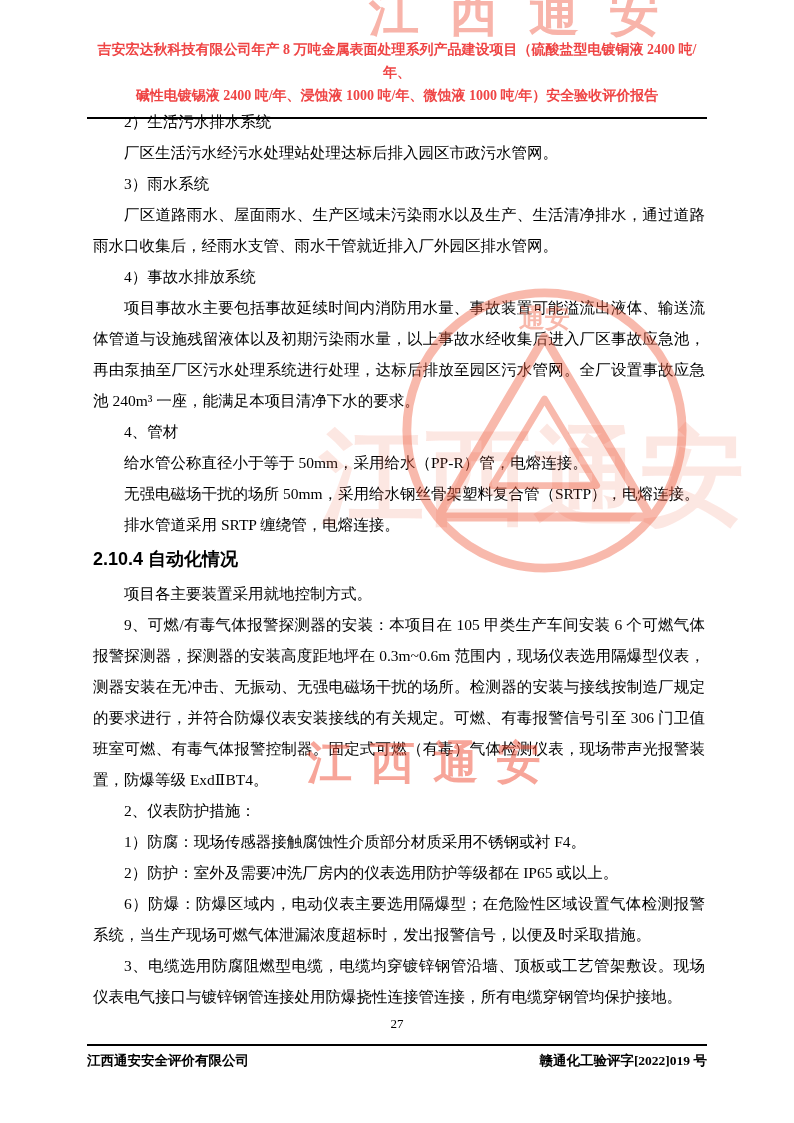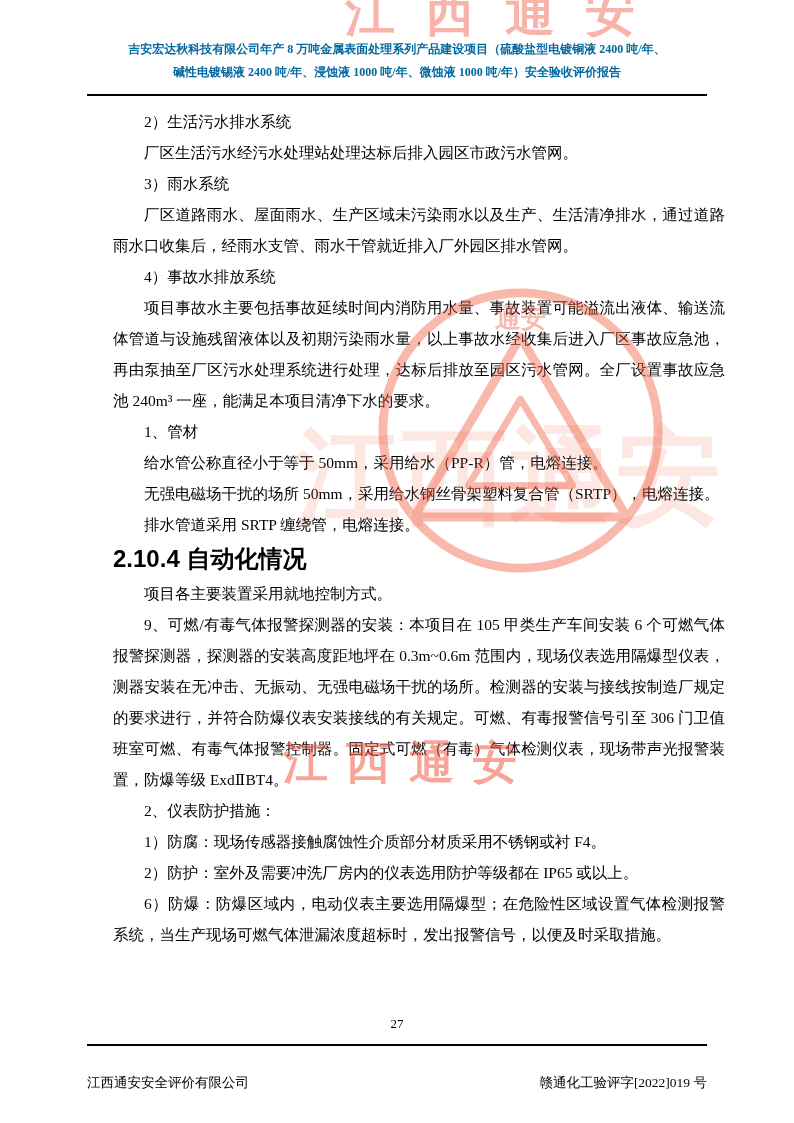--- a/index.html
+++ b/index.html
@@ -16,57 +16,56 @@
     overflow: hidden;
   }
 
   
   .doc-header {
     position: absolute; top: 38px; left: 87px; width: 620px;
     padding-bottom: 10px;
     border-bottom: 2px solid #000;
   }
   .doc-header .title-line {
-    font-weight: bold; font-size: 12px; line-height: 23px;
-    text-align: center; color: #0369a1;
+    font-weight: bold; font-size: 14px; line-height: 23px;
+    text-align: center; color: #ef4444;
   }
 
   
   .content {
     position: absolute; top: 106px; left: 93px; width: 612px;
     font-size: 15.5px; line-height: 31px;
     text-align: justify;
-    margin-left: 20px;
   }
   .content p.para { text-indent: 2em; margin: 0; }
   .content h2.section-heading {
     font-family: "Liberation Sans", "DejaVu Sans", sans-serif;
-    font-size: 24px; font-weight: bold; line-height: 34px;
+    font-size: 18px; font-weight: bold; line-height: 34px;
     margin: 2px 0; text-indent: 0;
   }
 
   
   .page-number {
     position: absolute; top: 1016px; left: 0; width: 794px;
     text-align: center; font-size: 13px;
   }
   .footer-rule {
     position: absolute; top: 1044px; left: 87px; width: 620px;
     border-top: 2px solid #000;
   }
   .footer-row {
     position: absolute; top: 1051px; left: 87px; width: 620px;
     display: flex; justify-content: space-between;
-    font-weight: normal; font-size: 13.5px; line-height: 20px; margin-top: 22px;
+    font-weight: bold; font-size: 13.5px; line-height: 20px;
   }
 
   
   .watermark-layer {
     position: absolute; inset: 0;
-    pointer-events: none; z-index: 5;
+    pointer-events: none; z-index: 5; margin-left: 24px;
   }
   .wm-seal {
     position: absolute; left: 373px; top: 283px;
     width: 295px; height: 295px; opacity: 0.42;
   }
   .wm-big-text {
     position: absolute; left: 295px; top: 408px;
     font-size: 105px; font-weight: bold; letter-spacing: 2px;
     color: #f05a3c; opacity: 0.14; white-space: nowrap;
     font-family: "Liberation Sans", sans-serif;
@@ -94,31 +93,32 @@
     <div class="title-line">碱性电镀锡液 2400 吨/年、浸蚀液 1000 吨/年、微蚀液 1000 吨/年）安全验收评价报告</div>
   </header>
 
   <main class="content">
     <p class="para">2）生活污水排水系统</p>
     <p class="para">厂区生活污水经污水处理站处理达标后排入园区市政污水管网。</p>
     <p class="para">3）雨水系统</p>
     <p class="para">厂区道路雨水、屋面雨水、生产区域未污染雨水以及生产、生活清净排水，通过道路雨水口收集后，经雨水支管、雨水干管就近排入厂外园区排水管网。</p>
     <p class="para">4）事故水排放系统</p>
     <p class="para">项目事故水主要包括事故延续时间内消防用水量、事故装置可能溢流出液体、输送流体管道与设施残留液体以及初期污染雨水量，以上事故水经收集后进入厂区事故应急池，再由泵抽至厂区污水处理系统进行处理，达标后排放至园区污水管网。全厂设置事故应急池 240m³ 一座，能满足本项目清净下水的要求。</p>
-    <p class="para">1、管材</p>
+    <p class="para">4、管材</p>
     <p class="para">给水管公称直径小于等于 50mm，采用给水（PP-R）管，电熔连接。</p>
     <p class="para">无强电磁场干扰的场所 50mm，采用给水钢丝骨架塑料复合管（SRTP），电熔连接。</p>
     <p class="para">排水管道采用 SRTP 缠绕管，电熔连接。</p>
     <h2 class="section-heading">2.10.4 自动化情况</h2>
     <p class="para">项目各主要装置采用就地控制方式。</p>
     <p class="para">9、可燃/有毒气体报警探测器的安装：本项目在 105 甲类生产车间安装 6 个可燃气体报警探测器，探测器的安装高度距地坪在 0.3m~0.6m 范围内，现场仪表选用隔爆型仪表，测器安装在无冲击、无振动、无强电磁场干扰的场所。检测器的安装与接线按制造厂规定的要求进行，并符合防爆仪表安装接线的有关规定。可燃、有毒报警信号引至 306 门卫值班室可燃、有毒气体报警控制器。固定式可燃（有毒）气体检测仪表，现场带声光报警装置，防爆等级 ExdⅡBT4。</p>
     <p class="para">2、仪表防护措施：</p>
     <p class="para">1）防腐：现场传感器接触腐蚀性介质部分材质采用不锈钢或衬 F4。</p>
     <p class="para">2）防护：室外及需要冲洗厂房内的仪表选用防护等级都在 IP65 或以上。</p>
     <p class="para">6）防爆：防爆区域内，电动仪表主要选用隔爆型；在危险性区域设置气体检测报警系统，当生产现场可燃气体泄漏浓度超标时，发出报警信号，以便及时采取措施。</p>
+    <p class="para">3、电缆选用防腐阻燃型电缆，电缆均穿镀锌钢管沿墙、顶板或工艺管架敷设。现场仪表电气接口与镀锌钢管连接处用防爆挠性连接管连接，所有电缆穿钢管均保护接地。</p>
   </main>
 
   <div class="page-number">27</div>
   <div class="footer-rule"></div>
   <footer class="footer-row">
     <span>江西通安安全评价有限公司</span>
     <span>赣通化工验评字[2022]019 号</span>
   </footer>
 
   <div class="watermark-layer">

